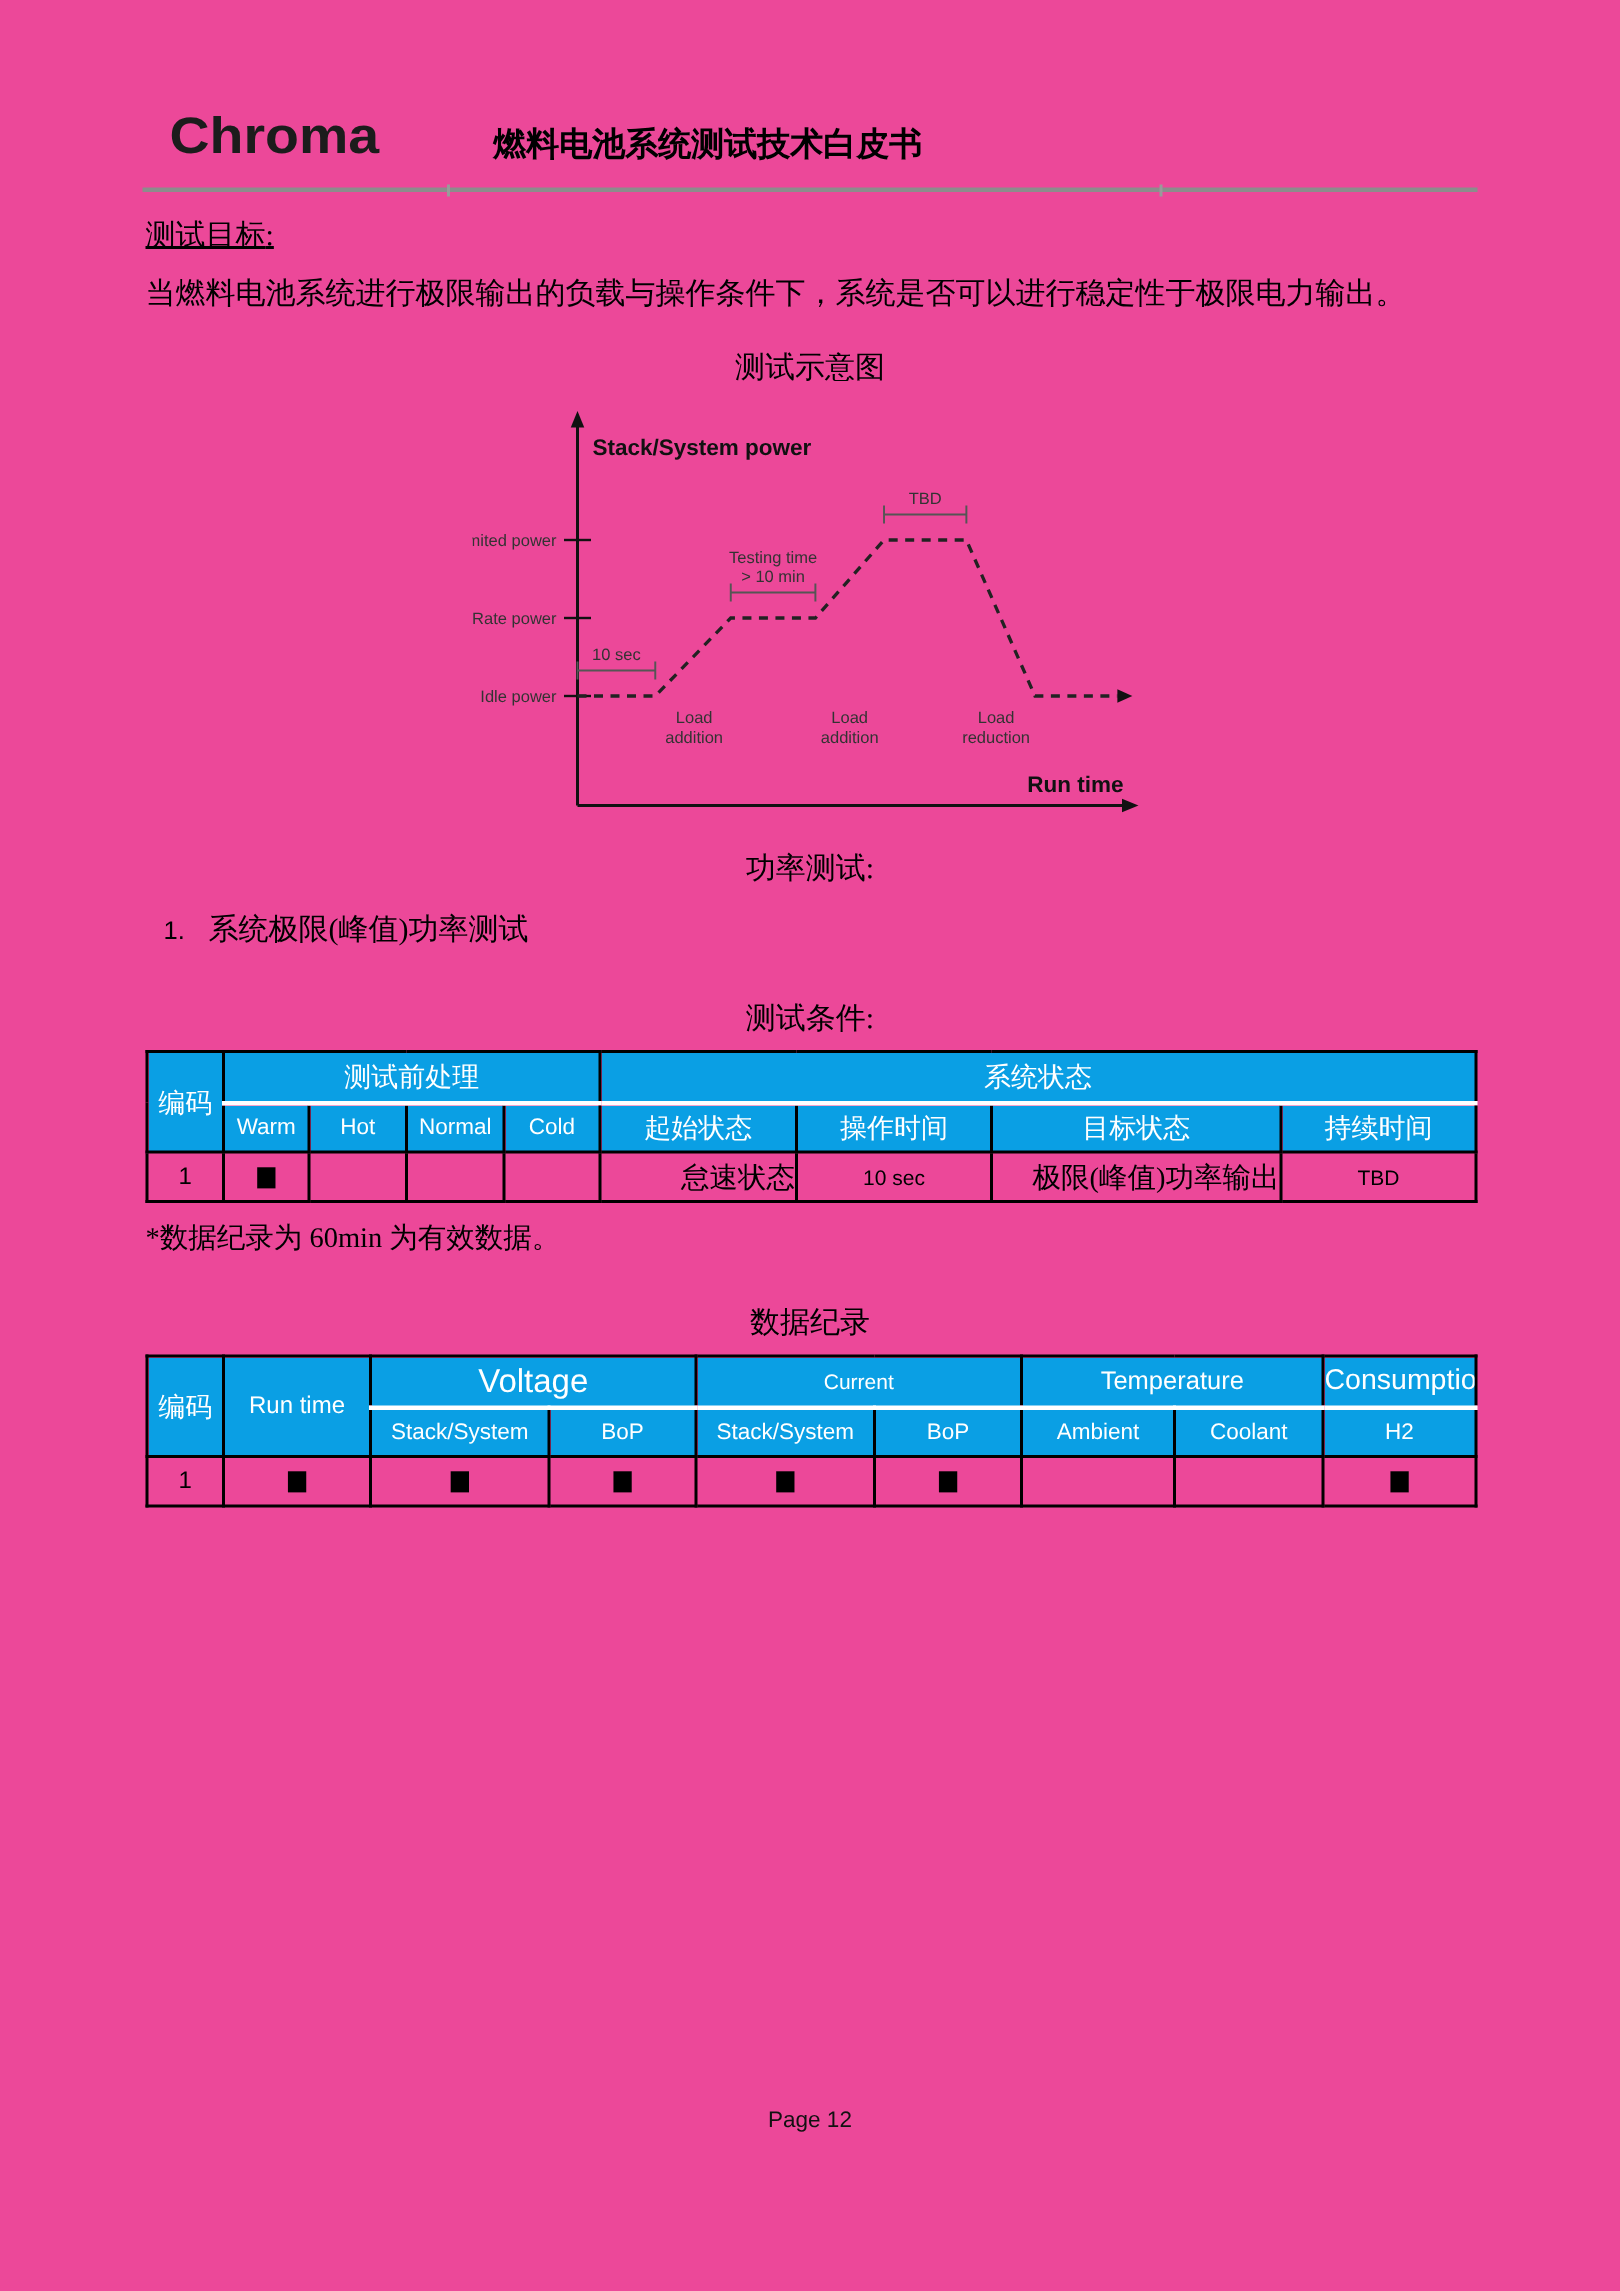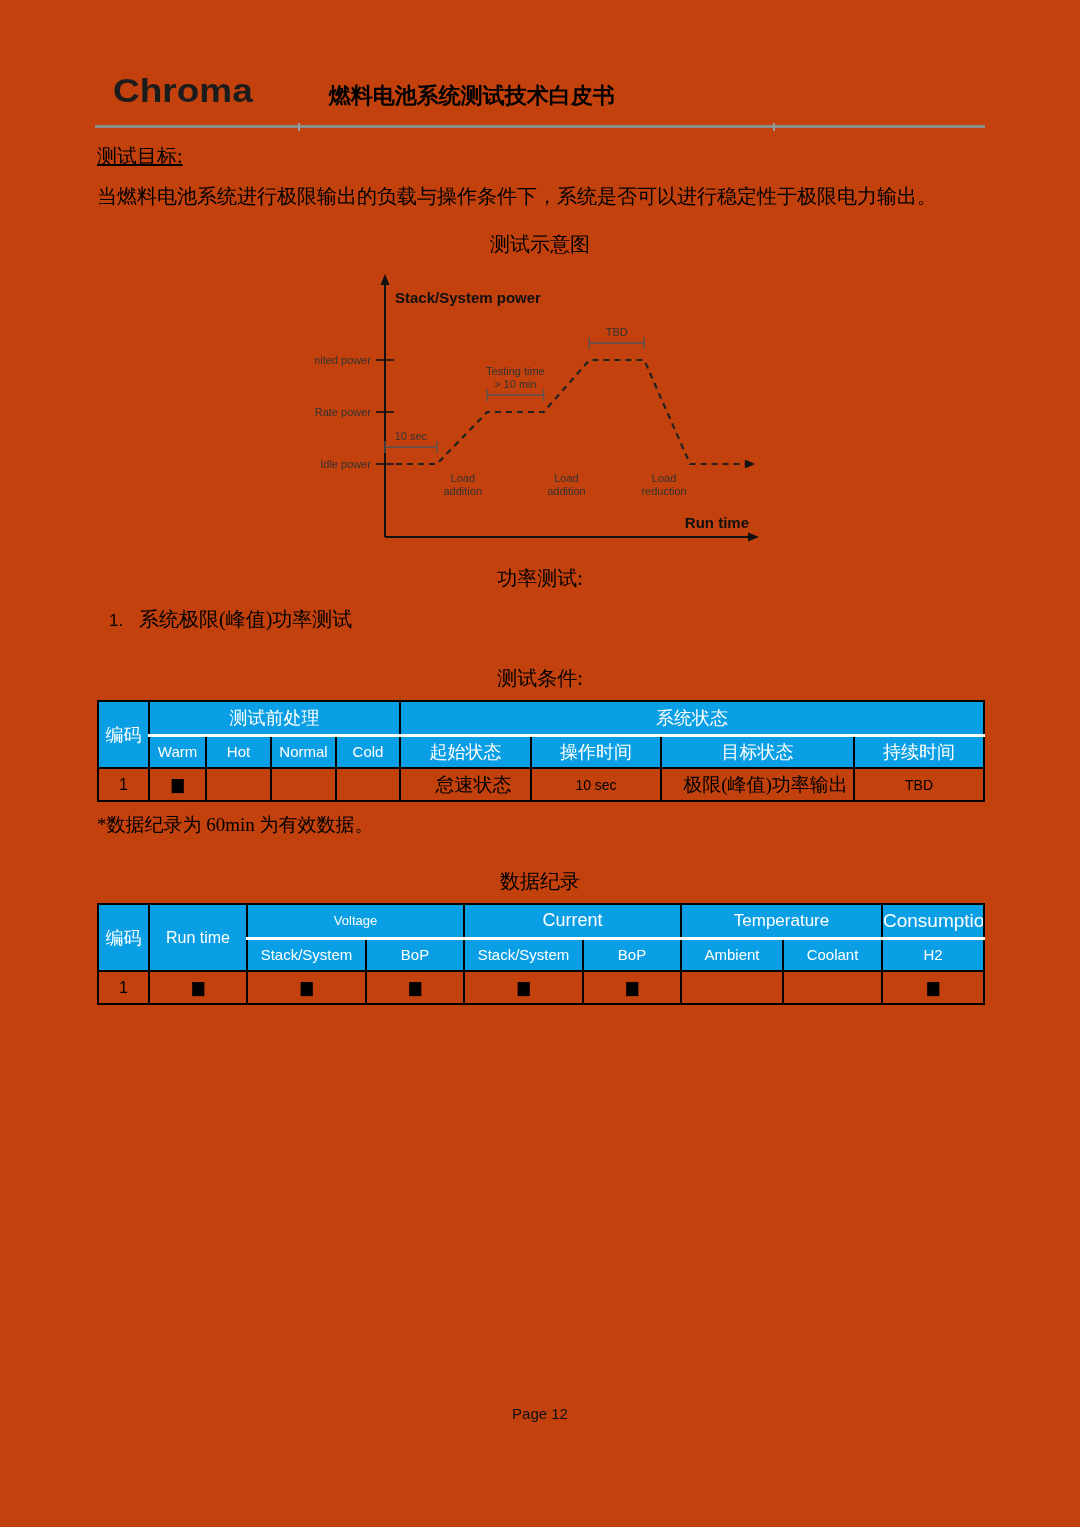--- a/index.html
+++ b/index.html
@@ -1,20 +1,20 @@
 <!DOCTYPE html>
 <html style="--blue: #0a9fe4; --rule: #8c8c8c;"><head>
 <meta charset="utf-8">
 <style>
   * { box-sizing: border-box; margin: 0; padding: 0; }
   html,body { background:#ffffff; }
   .page {
     position: relative;
     width: 1080px; height: 1527px;
-    background: #c2410c;
+    background: #ec4899;
     overflow: hidden;
     font-family: "Liberation Serif", serif;
     color: #000;
   }
   
   .hdr { display: flex; align-items: flex-end; padding: 72px 0 0 113px; }
   .logo {
     font-family: "Liberation Sans", sans-serif;
     font-weight: 900; font-size: 37px; letter-spacing: 0px;
     color: #1c1c1c; line-height: 1; transform: scaleY(0.92);
@@ -50,21 +50,21 @@
   table { border-collapse: collapse; table-layout: fixed; width: 886px; margin-top: 8px; }
   th, td { border: 2px solid #000; text-align: center; padding: 0; overflow: hidden; }
   th { background: var(--blue, #0a9fe4); color: #fff; font-weight: normal; }
   th.zh { font-family: "Liberation Serif", serif; font-size: 18px; }
   th.en { font-family: "Liberation Sans", sans-serif; font-size: 15px; }
   tr.h1 th.wline { border-bottom: 3px solid #fff; }
   tr.h2 th { border-top: none; }
   th.keep { border-bottom: 2px solid #000; }
   tr.h1 { height: 34px; } tr.h2 { height: 33px; } tr.drow { height: 33px; }
   td.num { font-family: "Liberation Sans", sans-serif; font-size: 16px; }
-  td.zh { font-family: "Liberation Serif", serif; font-size: 19px; text-align: center; padding-left: 16px; }
+  td.zh { font-family: "Liberation Serif", serif; font-size: 19px; text-align: right; padding-left: 16px; }
   td.en { font-family: "Liberation Sans", sans-serif; font-size: 14px; }
   .sq { font-family: "DejaVu Sans", sans-serif; font-size: 16px; line-height: 1; display: inline-block; transform: scaleY(1.15); }
   .note { font-size: 19px; margin-top: 10px; }
   .rec-label { margin-top: 30px; }
   footer { position: absolute; top: 1405px; left: 0; width: 100%; text-align: center; }
   .page-num { font-family: "Liberation Sans", sans-serif; font-size: 15px; color: #111; }
 </style>
 </head>
 <body>
 
@@ -187,22 +187,22 @@
         <col style="width:119px">
           <col style="width:98px">
         <col style="width:102px">
           <col style="width:99px">
         <col style="width:102px">
       </colgroup>
       <tbody>
           <tr class="h1">
         <th rowspan="2" class="zh keep">编码</th>
         <th rowspan="2" class="en keep" style="font-size:16px">Run time</th>
-        <th colspan="2" class="en wline" style="font-size:13px">Voltage</th>
-        <th colspan="2" class="en wline" style="font-size:18px">Current</th>
+        <th colspan="2" class="en wline" style="font-size:22px">Voltage</th>
+        <th colspan="2" class="en wline" style="font-size:14px">Current</th>
         <th colspan="2" class="en wline" style="font-size:17px">Temperature</th>
         <th class="en wline" style="font-size:19px">Consumption</th>
       </tr>
       <tr class="h2">
         <th class="en">Stack/System</th>
         <th class="en">BoP</th>
         <th class="en">Stack/System</th>
         <th class="en">BoP</th>
         <th class="en">Ambient</th>
         <th class="en">Coolant</th>

